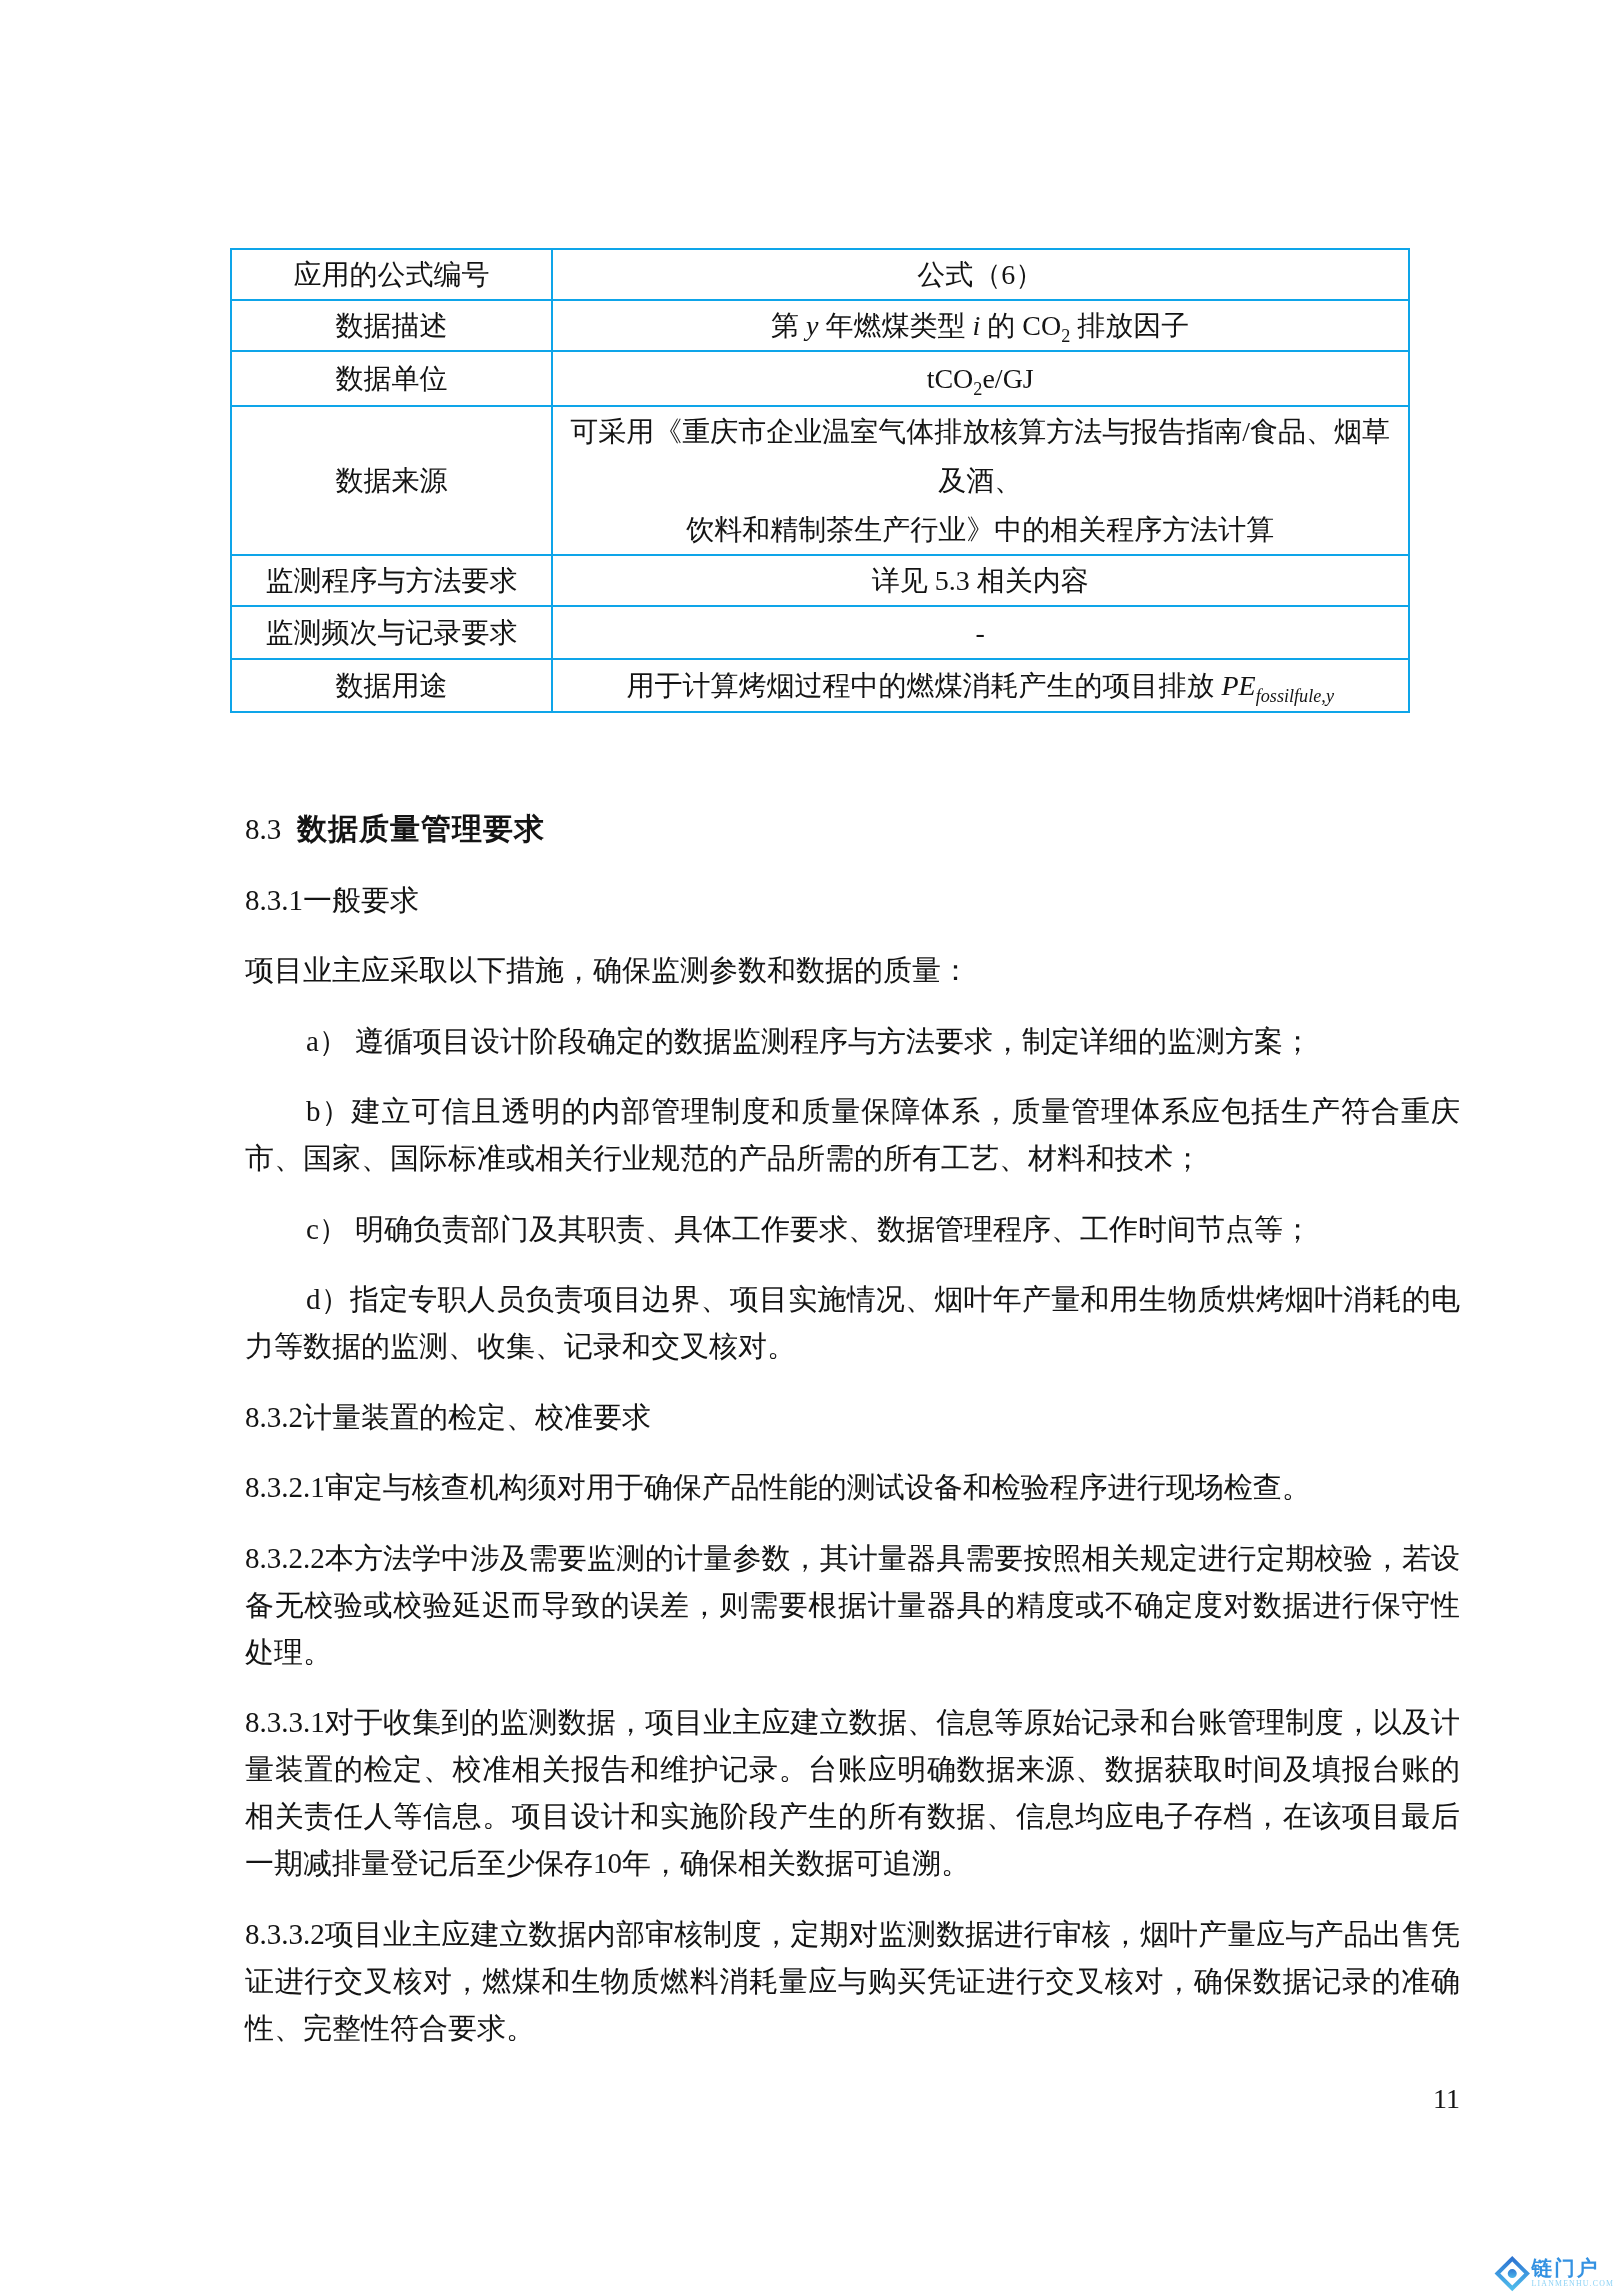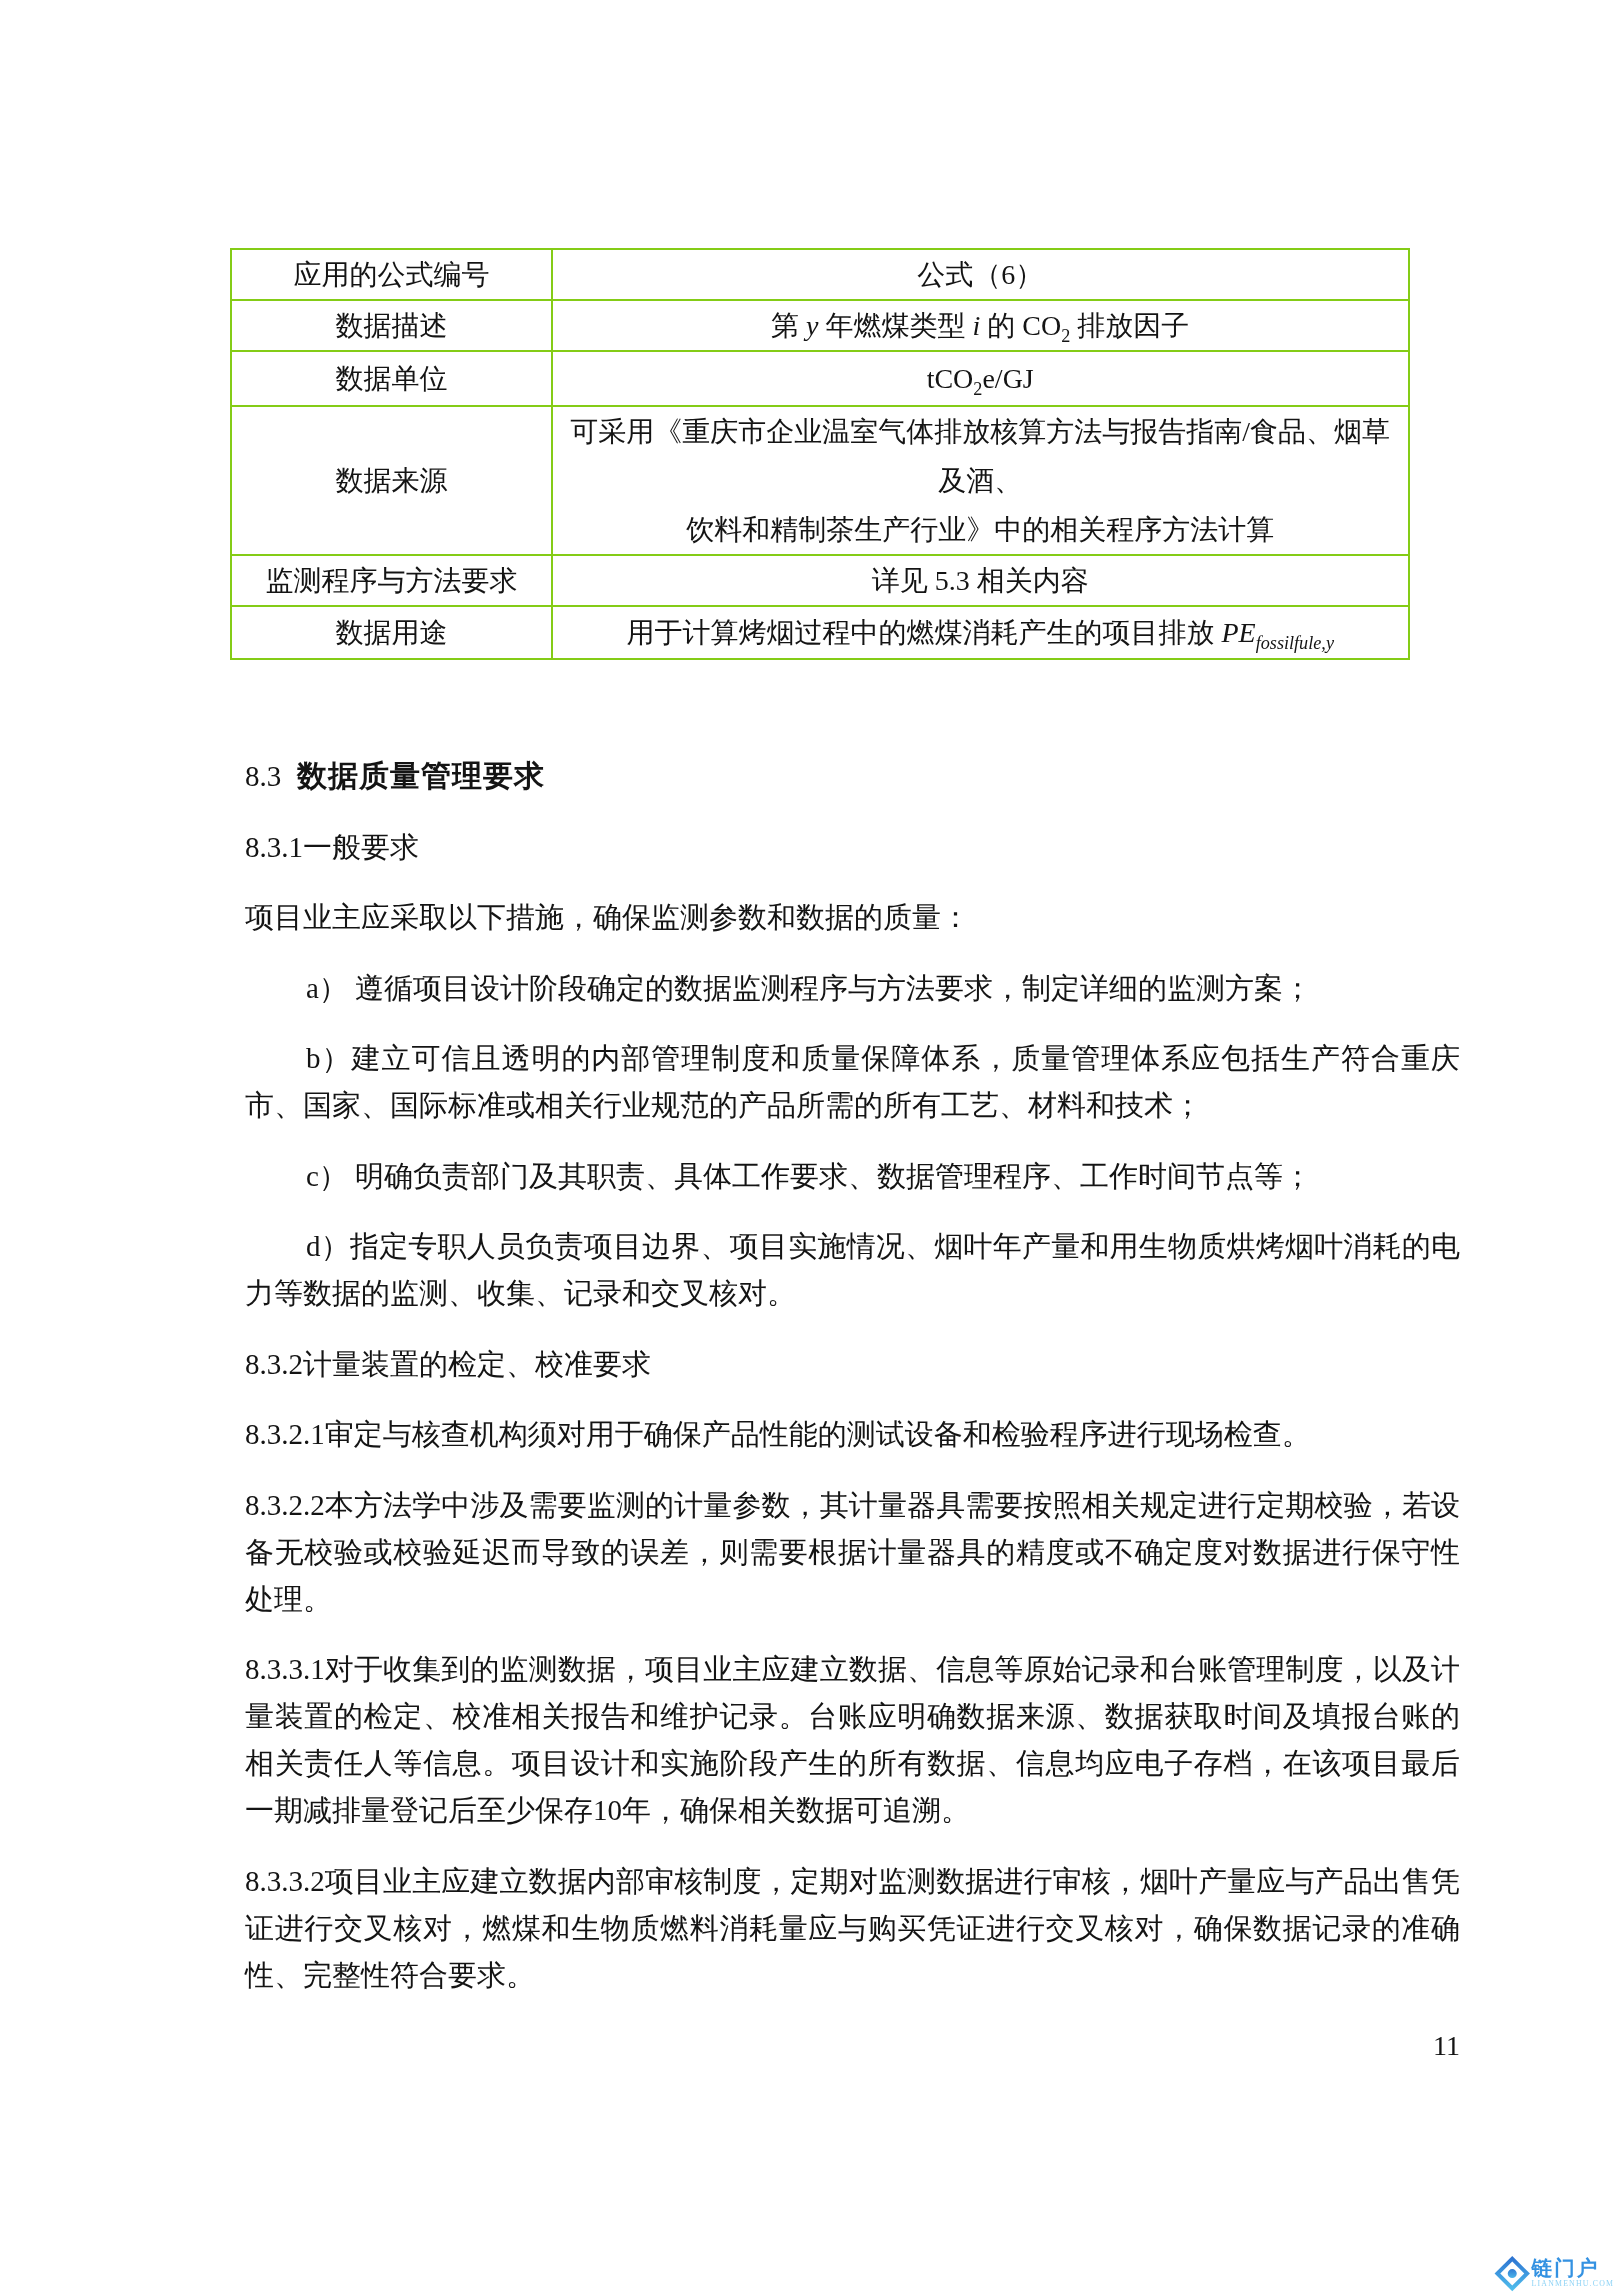--- a/index.html
+++ b/index.html
@@ -16,21 +16,21 @@
   }
   
   table.datatable{
     border-collapse:collapse;
     table-layout:fixed;
     width:1130px;
     margin-left:-14.7px;
     font-size:28px;
   }
   table.datatable td{
-    border:2px solid #84cc16;
+    border:2px solid #0ea5e9;
     text-align:center;
     vertical-align:middle;
     padding:0 11.8px;
     line-height:1.25;
   }
   td.c1{width:295px;}
   td.c2{width:831px;}
   tr.r-single td{height:49px;}
   tr.r-unit td{height:53px;}
   tr.r-source td{height:102px;}
@@ -133,20 +133,24 @@
       <td class="c1">数据来源</td>
       <td class="c2 twoline">
         <div>可采用《重庆市企业温室气体排放核算方法与报告指南/食品、烟草及酒、</div>
         <div>饮料和精制茶生产行业》中的相关程序方法计算</div>
       </td>
     </tr>
     <tr class="r-single">
       <td class="c1">监测程序与方法要求</td>
       <td class="c2">详见 5.3 相关内容</td>
     </tr>
+    <tr class="r-freq">
+      <td class="c1">监测频次与记录要求</td>
+      <td class="c2">-</td>
+    </tr>
     <tr class="r-use">
       <td class="c1">数据用途</td>
       <td class="c2"><span>用于计算烤烟过程中的燃煤消耗产生的项目排放 </span><span class="pe">PE</span><sub class="pe">fossilfule,y</sub></td>
     </tr>
   </tbody>
     </table>
 
   <div class="h83">
     <span class="num">8.3</span><span class="ttl">数据质量管理要求</span>
   </div>

